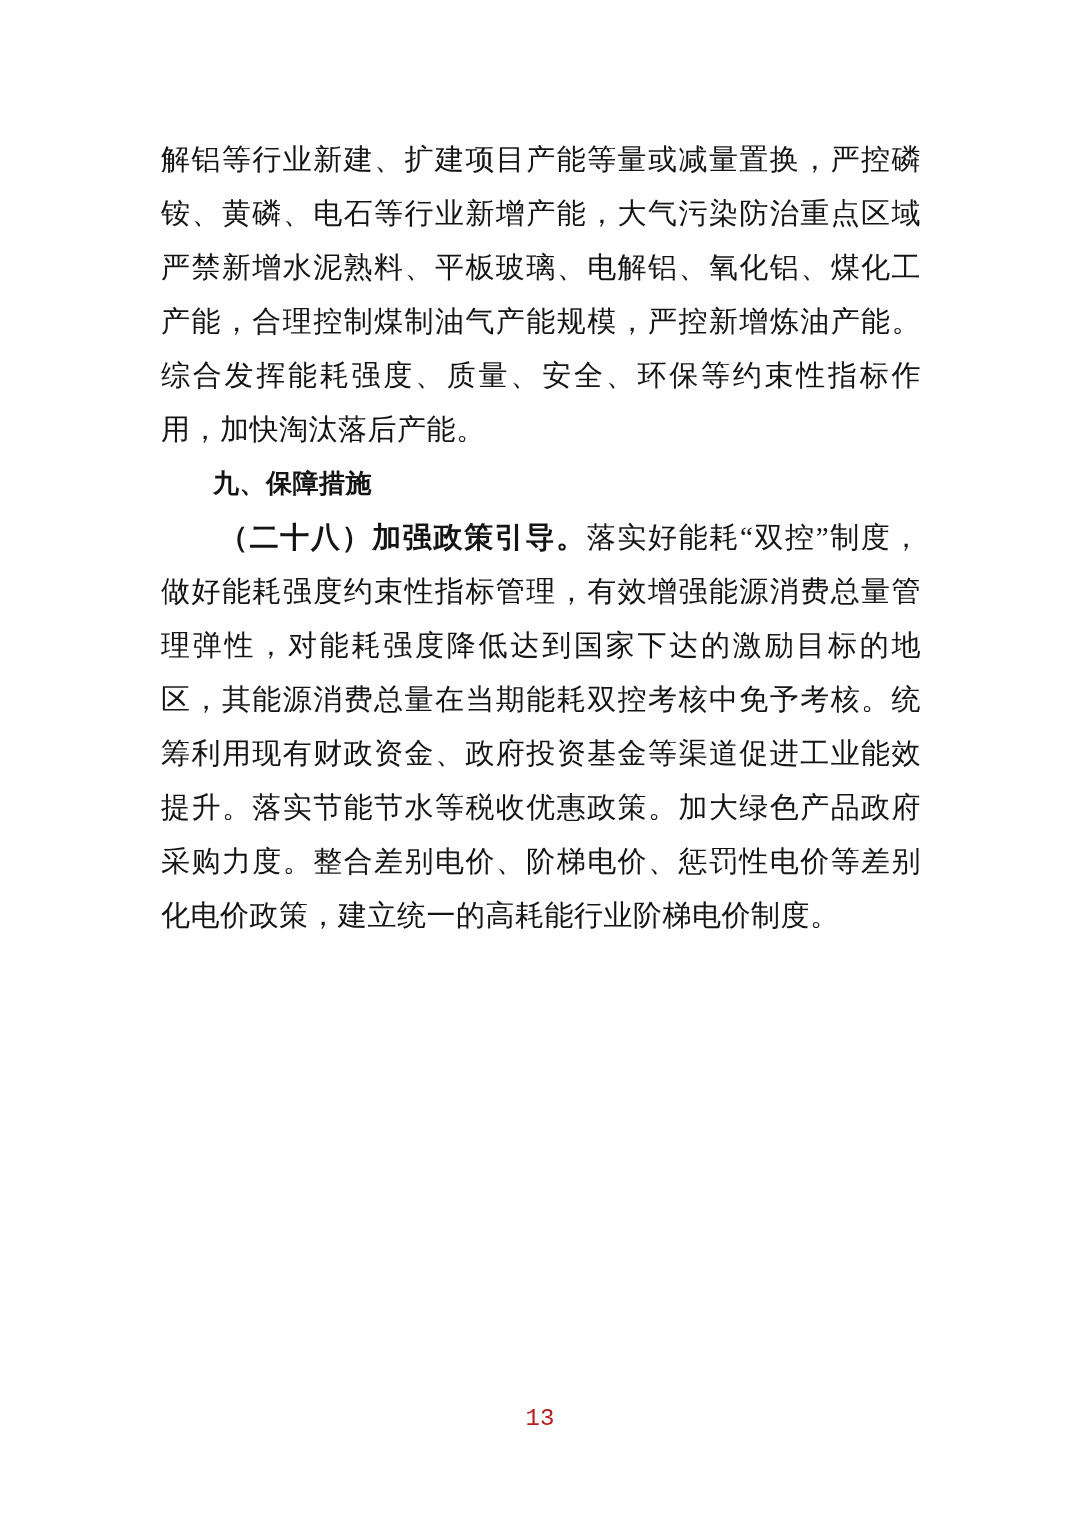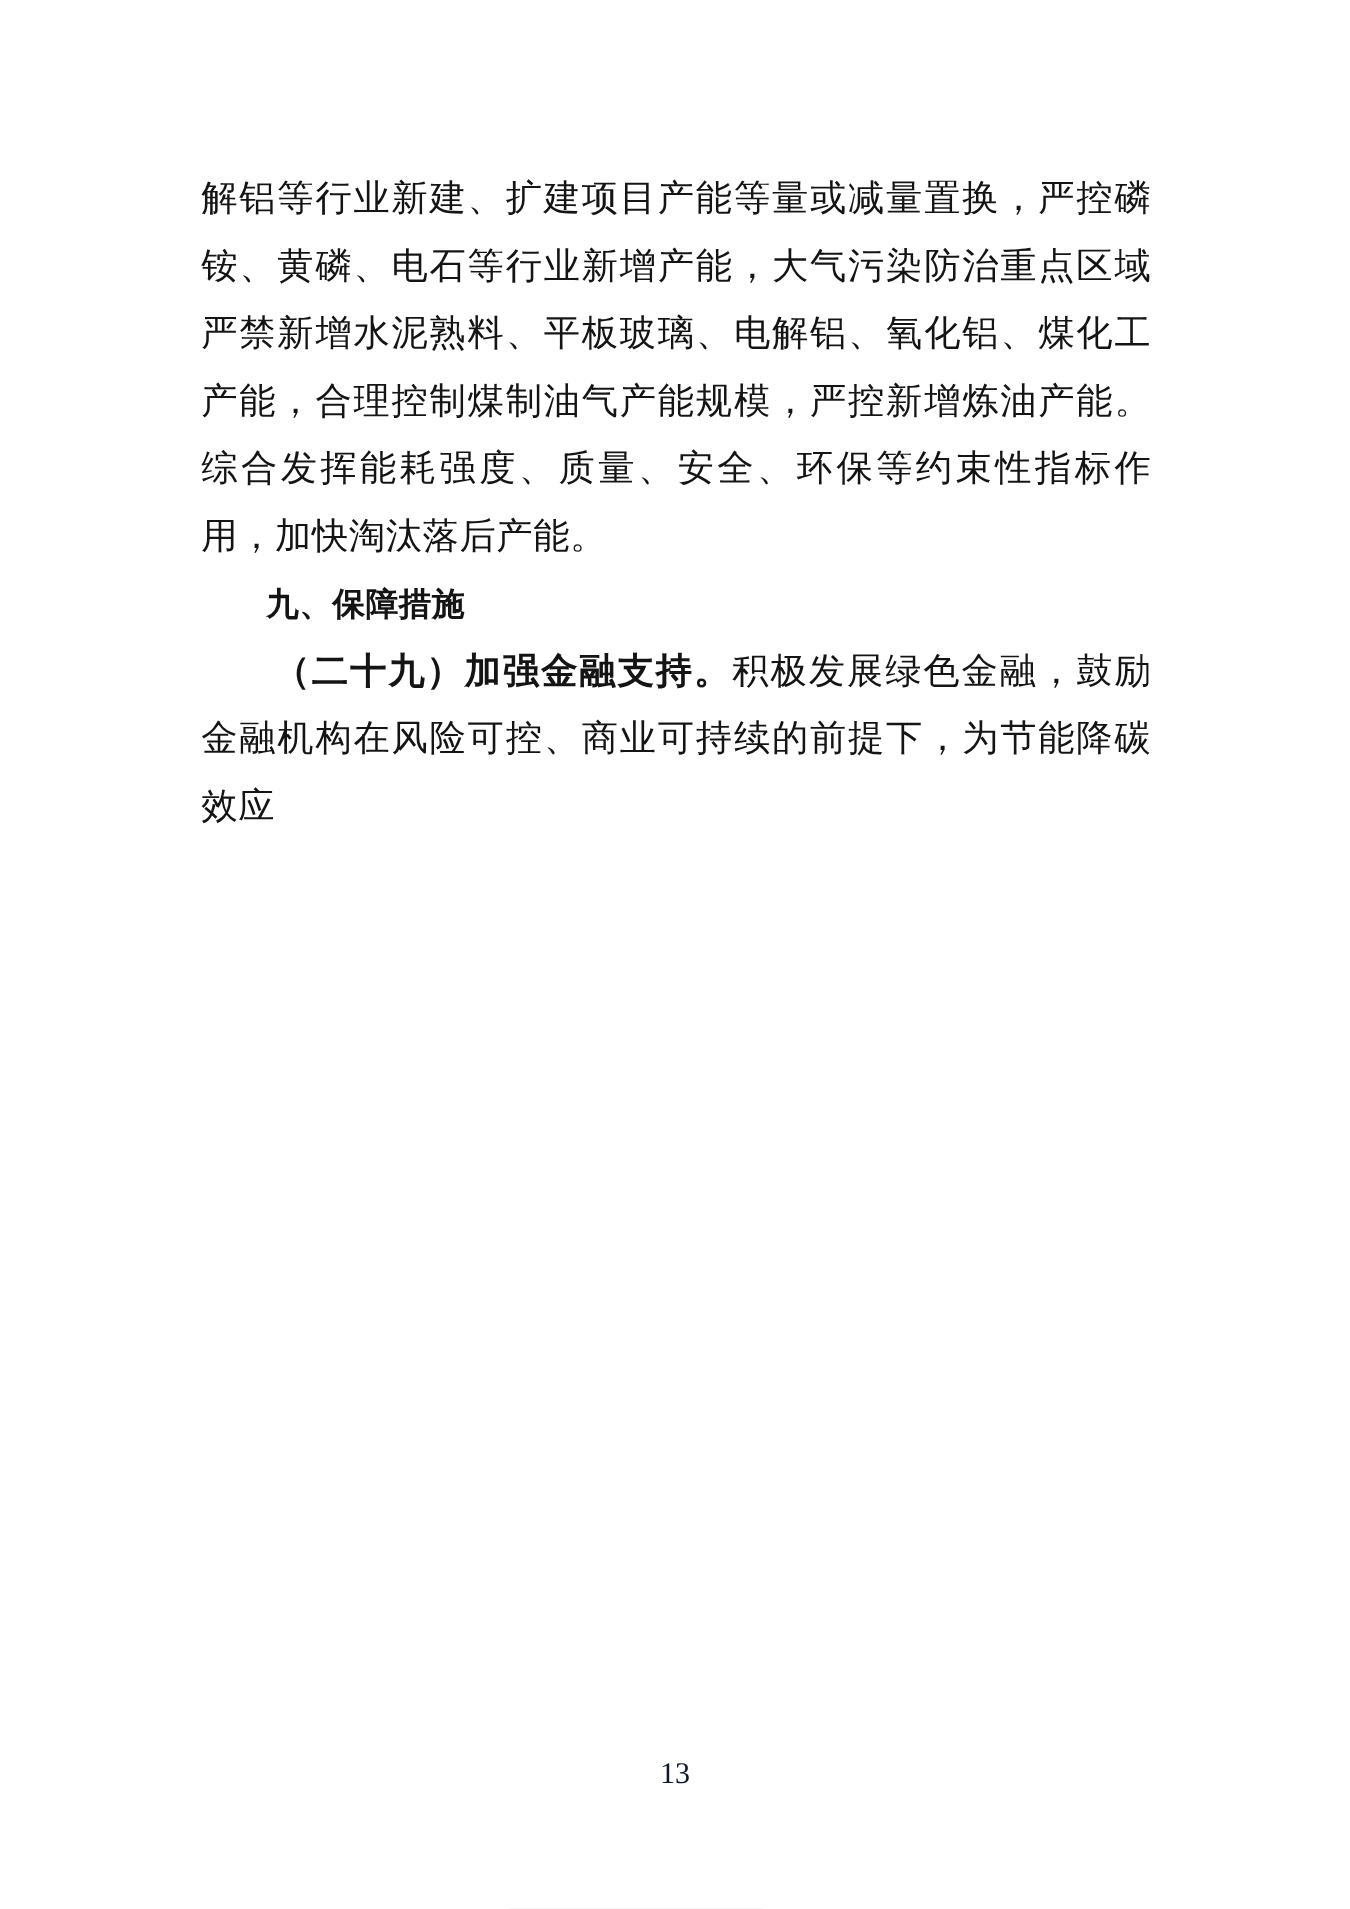--- a/index.html
+++ b/index.html
@@ -48,40 +48,40 @@
     font-weight: bold;
   }
   .footer {
     position: absolute;
     top: 1404px;
     left: 0;
     width: 100%;
     text-align: center;
     font-size: 24px;
     line-height: 30px;
-    color: #0f172a;
-    font-family: Liberation Serif, serif;
+    color: #b91c1c;
+    font-family: Liberation Mono, monospace;
   }
 </style>
 </head>
 <body>
 
 <div class="page">
   <div class="content">
 
     <p class="para continuation">
       <span>解铝等行业新建、扩建项目产能等量或减量置换，严控磷铵、黄磷、电石等行业新增产能，大气污染防治重点区域严禁新增水泥熟料、平板玻璃、电解铝、氧化铝、煤化工产能，合理控制煤制油气产能规模，严控新增炼油产能。综合发挥能耗强度、质量、安全、环保等约束性指标作用，加快淘汰落后产能。</span>
     </p>
 
     <h2 class="heading">
       <span>九、保障措施</span>
     </h2>
 
 
+    <p class="para">
+      <span class="lead">（二十八）加强政策引导。</span><span>落实好能耗“双控”制度，做好能耗强度约束性指标管理，有效增强能源消费总量管理弹性，对能耗强度降低达到国家下达的激励目标的地区，其能源消费总量在当期能耗双控考核中免予考核。统筹利用现有财政资金、政府投资基金等渠道促进工业能效提升。落实节能节水等税收优惠政策。加大绿色产品政府采购力度。整合差别电价、阶梯电价、惩罚性电价等差别化电价政策，建立统一的高耗能行业阶梯电价制度。</span>
+    </p>
 
-    <p class="para">
-      <span class="lead">（二十九）加强金融支持。</span><span>积极发展绿色金融，鼓励金融机构在风险可控、商业可持续的前提下，为节能降碳效应</span>
-    </p>
 
   </div>
 
   <div class="footer">13</div>
 </div>
 
 </body></html>

